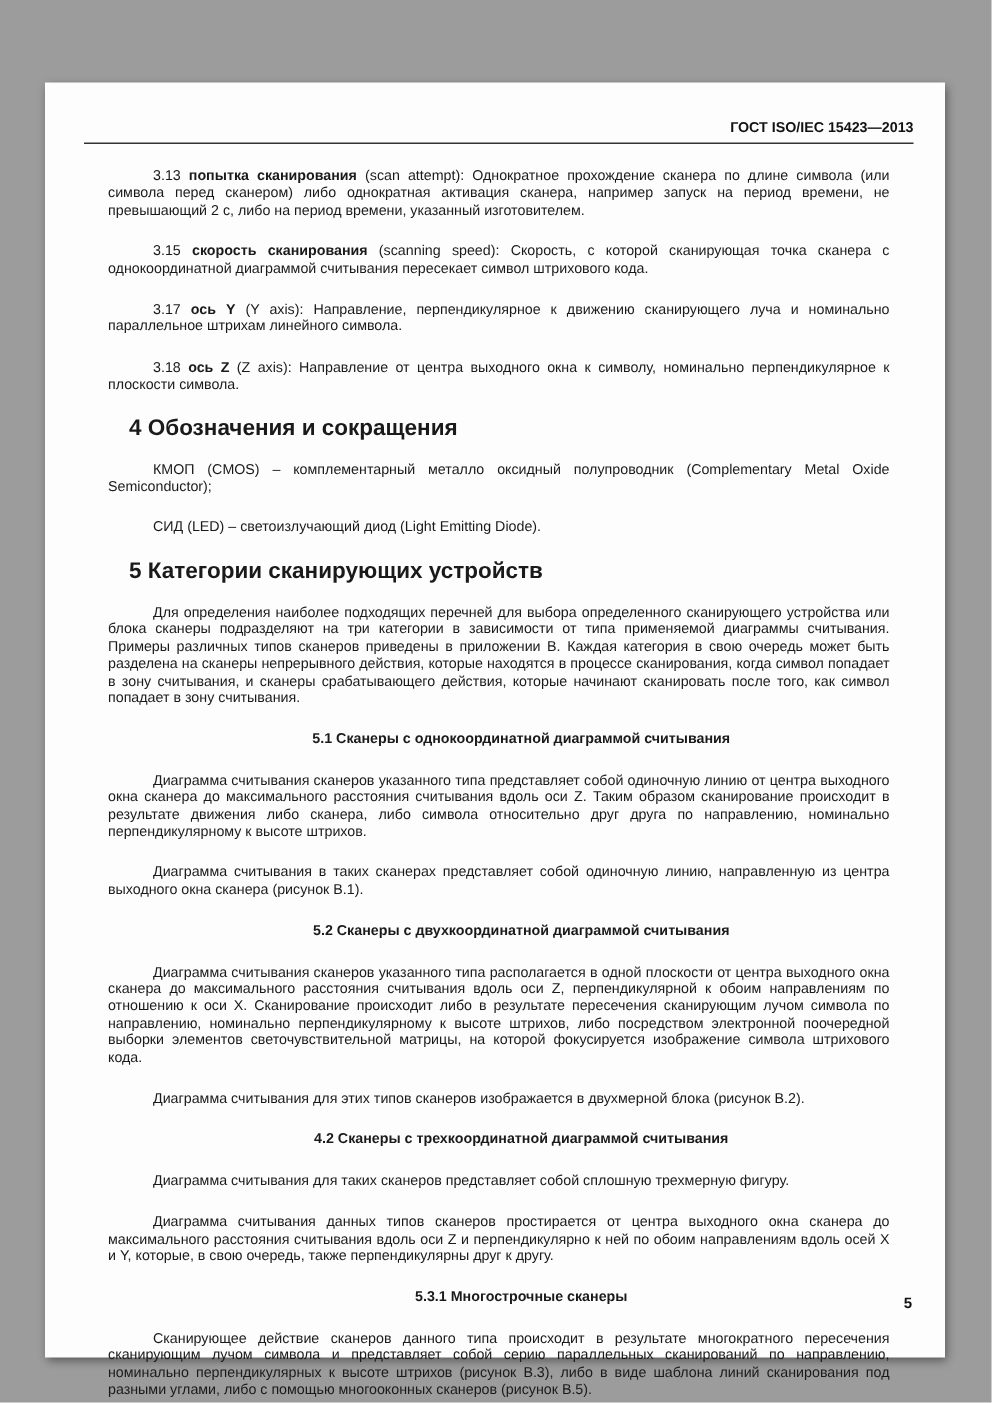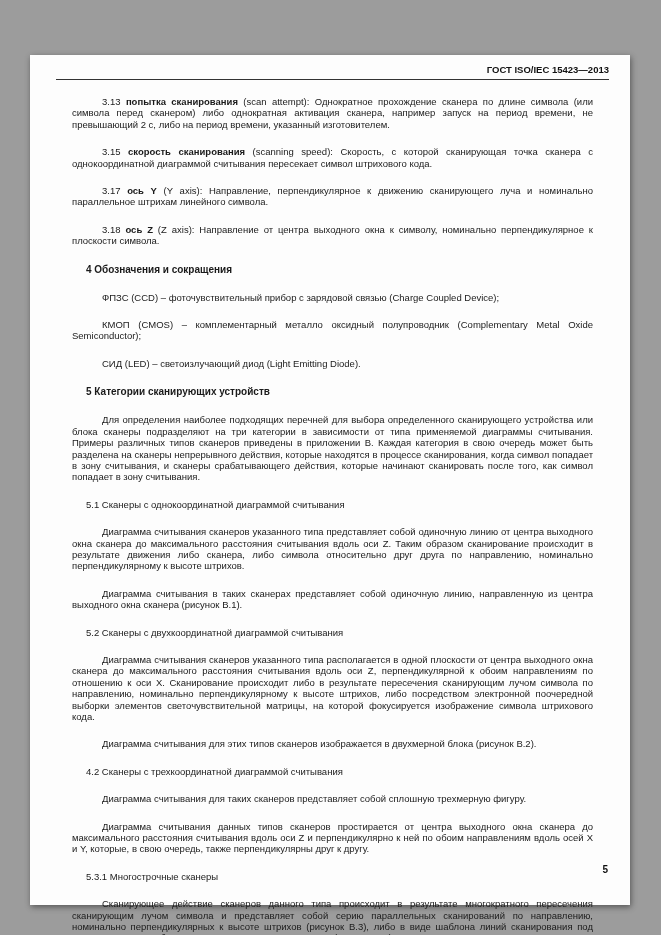--- a/index.html
+++ b/index.html
@@ -13,21 +13,21 @@
     overflow: hidden;
   }
   .page {
     position: absolute;
     left: 30px;
     top: 55px;
     width: 600px;
     height: 850px;
     background: #fdfdfd;
     box-shadow: 1px 2px 6px rgba(0,0,0,0.45);
-    padding: 9px 21px 0 26px;
+    padding: 25px 21px 0 26px;
   }
   .doc-header {
     text-align: right;
     font-weight: bold;
     font-size: 9.5px;
     color: #111;
     padding-bottom: 4px;
     border-bottom: 1px solid #333;
   }
   .content {
@@ -36,28 +36,28 @@
     line-height: 11.4px;
     color: #1a1a1a;
   }
   .content p {
     margin: 16px;
     text-align: justify;
     text-indent: 30px;
   }
   .content p.h {
     font-weight: bold;
-    font-size: 10px;
+    font-size: 15px;
     line-height: 13px;
     text-align: left;
     margin: 13px 0 8px 0;
   }
   .content p.sh {
-    font-weight: normal;
-    text-align: left;
+    font-weight: bold;
+    text-align: center;
     margin: 8px 0 3px 0;
   }
   .bold { font-weight: bold; }
   .page-number {
     position: absolute;
     right: 22px;
     bottom: 30px;
     font-size: 10px;
     font-weight: bold;
     color: #111;
@@ -67,21 +67,20 @@
 <body>
 
 <div class="page">
   <div class="doc-header">ГОСТ ISO/IEC 15423—2013</div>
   <div class="content">
       <p class="def"><span>3.13 </span><span class="bold">попытка сканирования</span><span> (scan attempt): Однократное прохождение сканера по длине символа (или символа перед сканером) либо однократная активация сканера, например запуск на период времени, не превышающий 2 с, либо на период времени, указанный изготовителем.</span></p>
       <p class="def"><span>3.15 </span><span class="bold">скорость сканирования</span><span> (scanning speed): Скорость, с которой сканирующая точка сканера с однокоординатной диаграммой считывания пересекает символ штрихового кода.</span></p>
       <p class="def"><span>3.17 </span><span class="bold">ось Y</span><span> (Y axis): Направление, перпендикулярное к движению сканирующего луча и номинально параллельное штрихам линейного символа.</span></p>
       <p class="def"><span>3.18 </span><span class="bold">ось Z</span><span> (Z axis): Направление от центра выходного окна к символу, номинально перпендикулярное к плоскости символа.</span></p>
       <p class="h"><span>4 Обозначения и сокращения</span></p>
-      <p class="abbr"><span>ФПЗС (CCD) – фоточувствительный прибор с зарядовой связью (Charge Coupled Device);</span></p>
       <p class="abbr"><span>КМОП (CMOS) – комплементарный металло оксидный полупроводник (Complementary Metal Oxide Semiconductor);</span></p>
       <p class="abbr"><span>СИД (LED) – светоизлучающий диод (Light Emitting Diode).</span></p>
       <p class="h"><span>5 Категории сканирующих устройств</span></p>
       <p class="para"><span>Для определения наиболее подходящих перечней для выбора определенного сканирующего устройства или блока сканеры подразделяют на три категории в зависимости от типа применяемой диаграммы считывания. Примеры различных типов сканеров приведены в приложении B. Каждая категория в свою очередь может быть разделена на сканеры непрерывного действия, которые находятся в процессе сканирования, когда символ попадает в зону считывания, и сканеры срабатывающего действия, которые начинают сканировать после того, как символ попадает в зону считывания.</span></p>
       <p class="sh"><span>5.1 Сканеры с однокоординатной диаграммой считывания</span></p>
       <p class="para"><span>Диаграмма считывания сканеров указанного типа представляет собой одиночную линию от центра выходного окна сканера до максимального расстояния считывания вдоль оси Z. Таким образом сканирование происходит в результате движения либо сканера, либо символа относительно друг друга по направлению, номинально перпендикулярному к высоте штрихов.</span></p>
       <p class="para"><span>Диаграмма считывания в таких сканерах представляет собой одиночную линию, направленную из центра выходного окна сканера (рисунок B.1).</span></p>
       <p class="sh"><span>5.2 Сканеры с двухкоординатной диаграммой считывания</span></p>
       <p class="para"><span>Диаграмма считывания сканеров указанного типа располагается в одной плоскости от центра выходного окна сканера до максимального расстояния считывания вдоль оси Z, перпендикулярной к обоим направлениям по отношению к оси X. Сканирование происходит либо в результате пересечения сканирующим лучом символа по направлению, номинально перпендикулярному к высоте штрихов, либо посредством электронной поочередной выборки элементов светочувствительной матрицы, на которой фокусируется изображение символа штрихового кода.</span></p>
       <p class="para"><span>Диаграмма считывания для этих типов сканеров изображается в двухмерной блока (рисунок B.2).</span></p>

